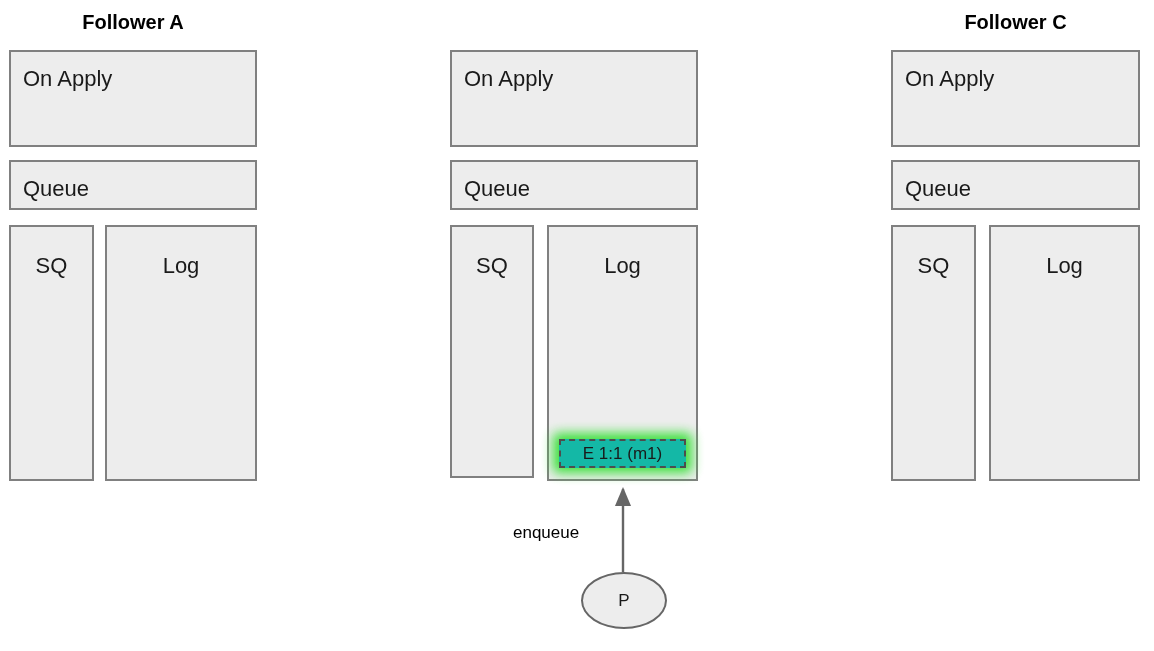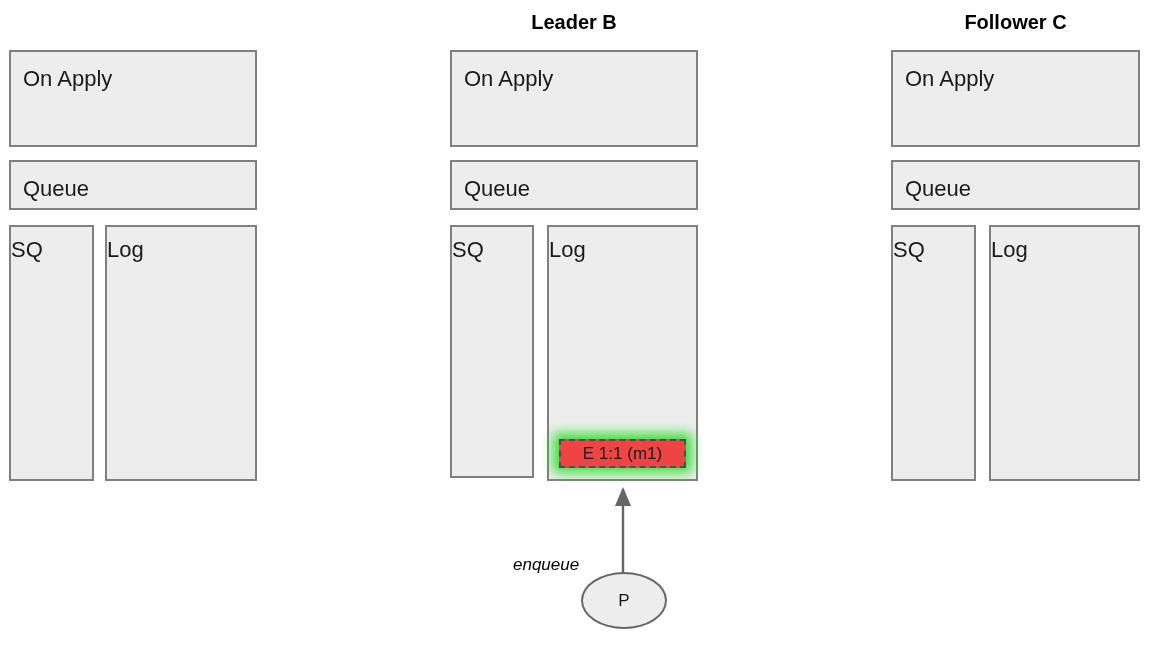--- a/index.html
+++ b/index.html
@@ -42,32 +42,33 @@
     white-space: nowrap;
     line-height: 1;
   }
   .label-left {
     left: 12px;
     top: 16px;
   }
   .label-center {
     left: 0;
     right: 0;
-    top: 12px;
+    top: 28px;
+    text-align: center;
   }
   .entry-glow {
     position: absolute;
     border-radius: 4px;
     background: #33e033;
     filter: blur(6px);
     opacity: 0.95;
   }
   .entry {
     position: absolute;
-    background: #ef4444;
+    background: #14b8a6;
     border: 2px dashed #4d4d4d;
     box-sizing: border-box;
     display: flex;
     align-items: center;
     justify-content: center;
     font-size: 17px;
     color: #1a1a1a;
     white-space: nowrap;
   }
   .ellipse {
@@ -96,21 +97,21 @@
     height: 651px;
     overflow: visible;
     pointer-events: none;
   }
 </style>
 </head>
 <body>
 
 <div id="stage">
 
-  <div class="node-title" style="left:450px; top:12px; width:248px;">Leader B</div>
+  <div class="node-title" style="left:9px; top:12px; width:248px;">Follower A</div>
   <div class="node-title" style="left:891px; top:12px; width:249px;text-align:center;">Follower C</div>
 
   <div class="box" style="left:9px; top:50px; width:248px; height:97px;">
     <span class="box-label label-left">On Apply</span>
   </div>
   <div class="box" style="left:9px; top:160px; width:248px; height:50px;">
     <span class="box-label label-left">Queue</span>
   </div>
   <div class="box" style="left:9px; top:225px; width:85px; height:256px;">
     <span class="box-label label-center">SQ</span>
@@ -150,17 +151,17 @@
 
   <svg class="arrows">
     <defs>
       <marker id="arrowhead" markerWidth="10" markerHeight="10" refX="7.2" refY="4" orient="auto" markerUnits="strokeWidth">
         <path d="M0,0.6 L8,4 L0,7.4 z" fill="#666666"></path>
       </marker>
     </defs>
     <line x1="623" y1="572" x2="623" y2="489" stroke="#666666" stroke-width="2.4" marker-end="url(#arrowhead)"></line>
   </svg>
 
-  <div class="edge-label" style="left:513px; top:556px;font-style:italic;">enqueue</div>
+  <div class="edge-label" style="left:513px; top:524px;">enqueue</div>
 
   <div class="ellipse" style="left:581px; top:572px; width:86px; height:57px;">P</div>
 
 </div>
 
 </body></html>

